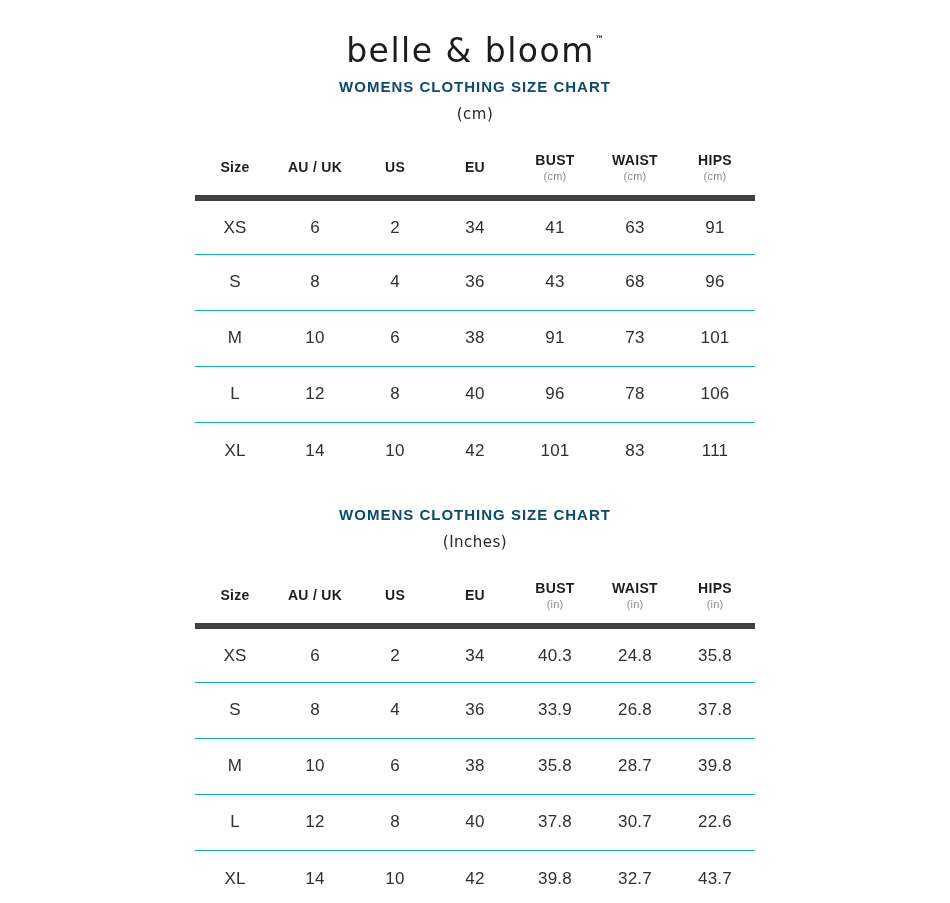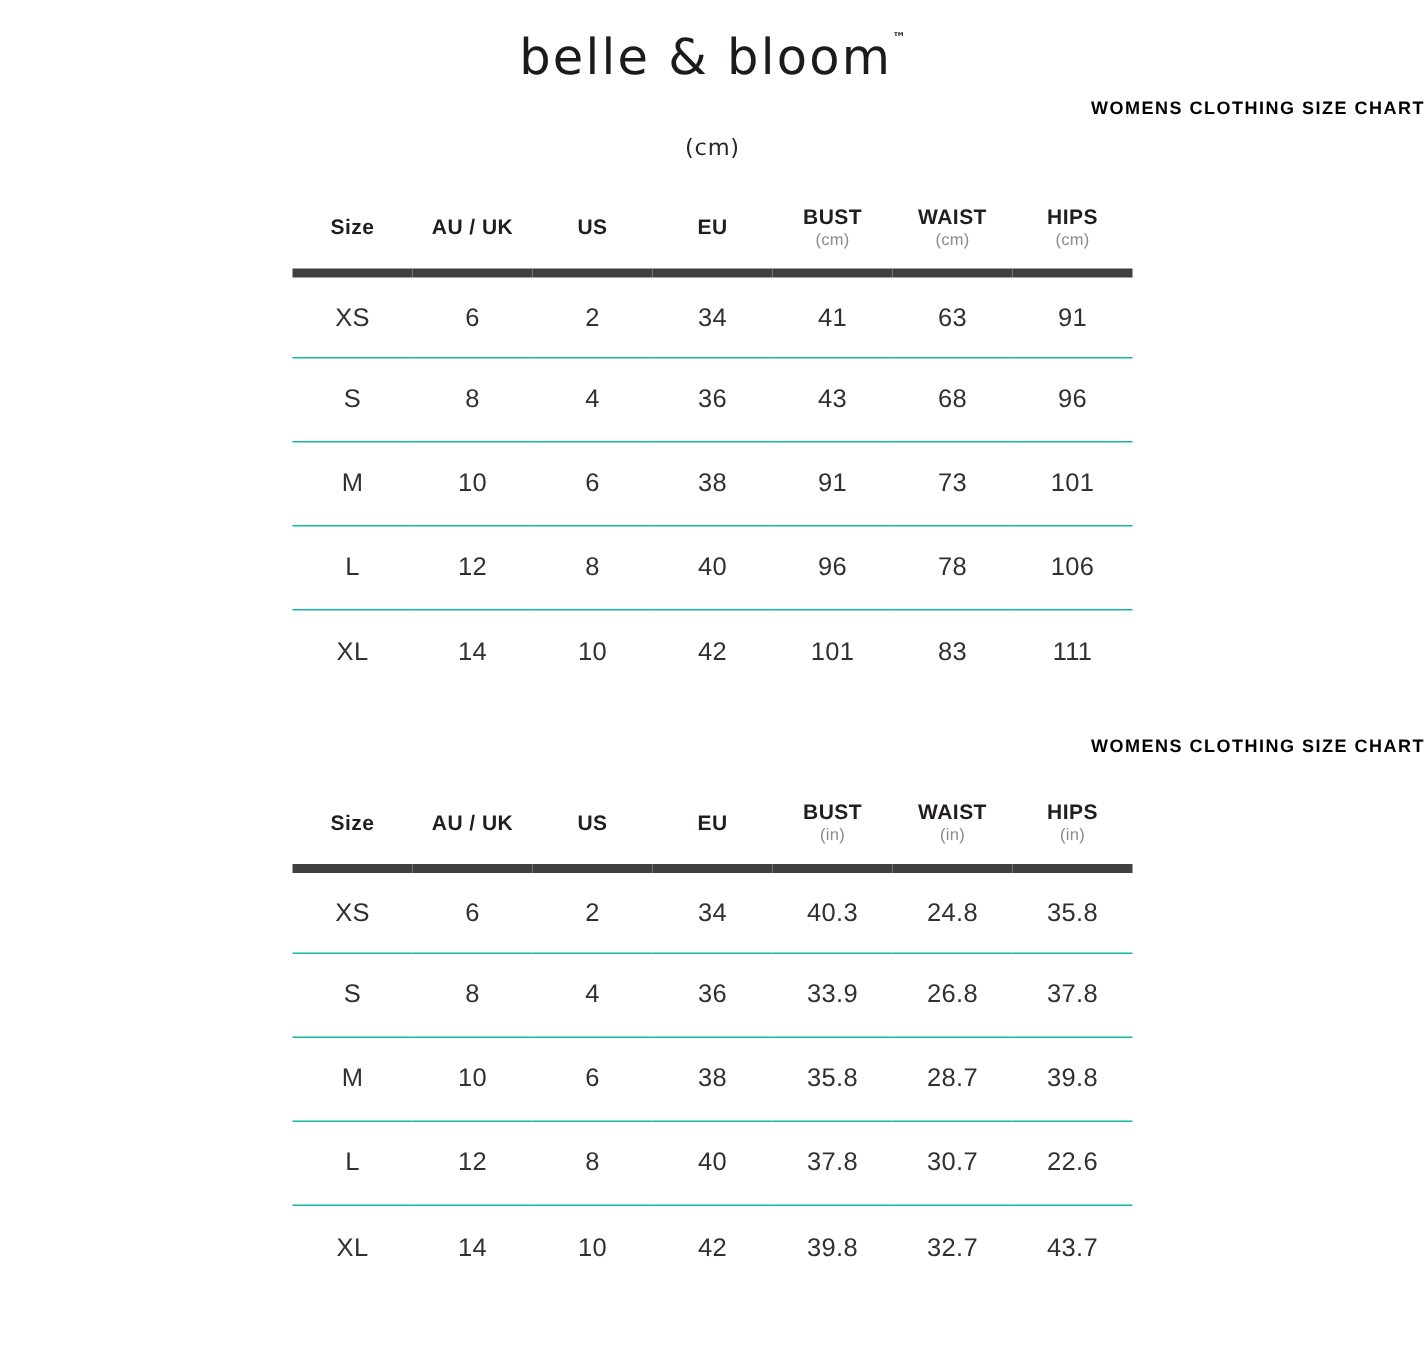--- a/index.html
+++ b/index.html
@@ -6,21 +6,21 @@
   html, body { background: #ffffff; }
   body {
     font-family: "Liberation Sans", sans-serif;
     color: #262223;
     -webkit-font-smoothing: antialiased;
   }
   .page {
     width: 950px;
     height: 903px;
     margin: 0 auto;
-    padding-top: 20px;
+    padding-top: 33px;
     overflow: hidden;
   }
 
   
   .brand {
     text-align: center;
     font-family: "DejaVu Sans", sans-serif;
     font-size: 33px;
     font-weight: 400;
     letter-spacing: 1.5px;
@@ -29,25 +29,25 @@
   }
   .brand sup {
     font-size: 9px;
     font-weight: 700;
     letter-spacing: 0;
     vertical-align: top;
     position: relative;
     top: 2px;
   }
   .chart-title {
-    text-align: right;
-    font-size: 12px;
+    text-align: center;
+    font-size: 15px;
     font-weight: 700;
     letter-spacing: 1px;
-    color: #000000;
+    color: #0c4a6e;
     margin-top: 9px;
   }
   .chart-unit {
     text-align: center;
     font-family: "DejaVu Sans", sans-serif;
     font-size: 15px;
     font-weight: 400;
     letter-spacing: 0.5px;
     color: #2a2627;
     margin-top: 10px;
@@ -161,20 +161,21 @@
             <td>101</td>
             <td>83</td>
             <td>111</td>
           </tr>
         </tbody>
       </table>
   </section>
 
   <section class="section-2">
     <h2 class="chart-title">WOMENS CLOTHING SIZE CHART</h2>
+    <div class="chart-unit">(Inches)</div>
     <table class="size-table">
         <thead>
           <tr>
             <th><span>Size</span></th>
             <th><span>AU / UK</span></th>
             <th><span>US</span></th>
             <th><span>EU</span></th>
             <th><span>BUST</span><span class="sub">(in)</span></th>
             <th><span>WAIST</span><span class="sub">(in)</span></th>
             <th><span>HIPS</span><span class="sub">(in)</span></th>

